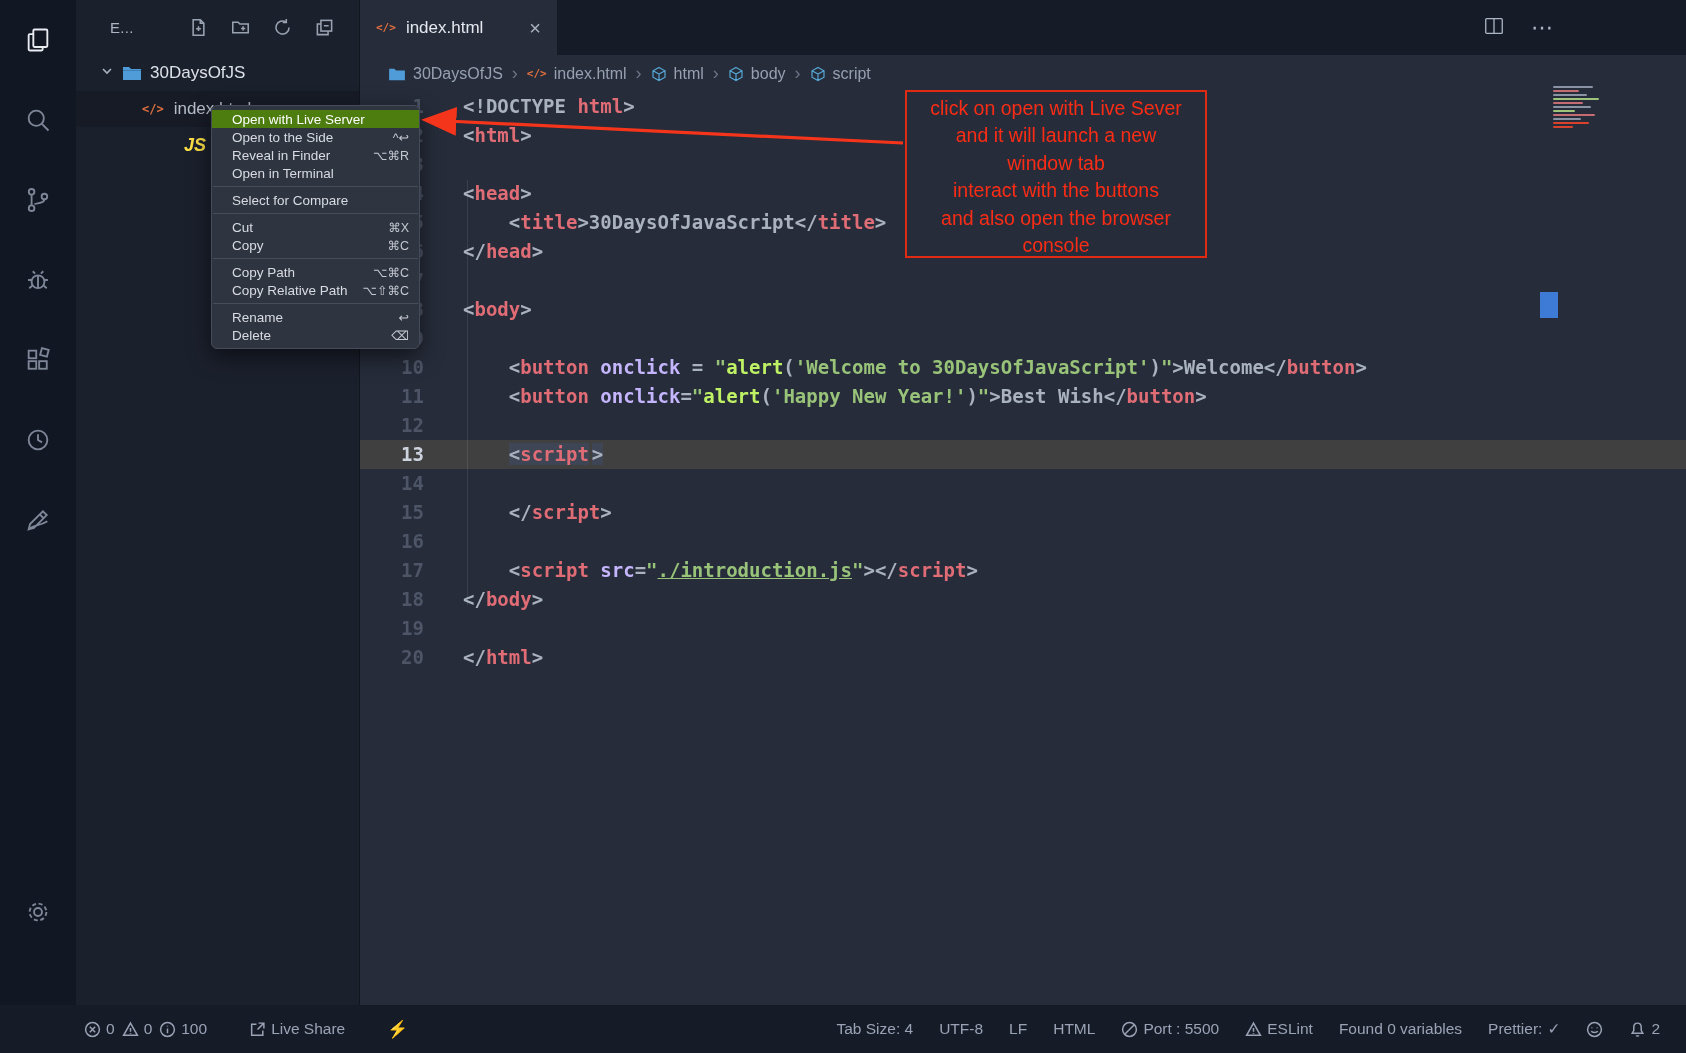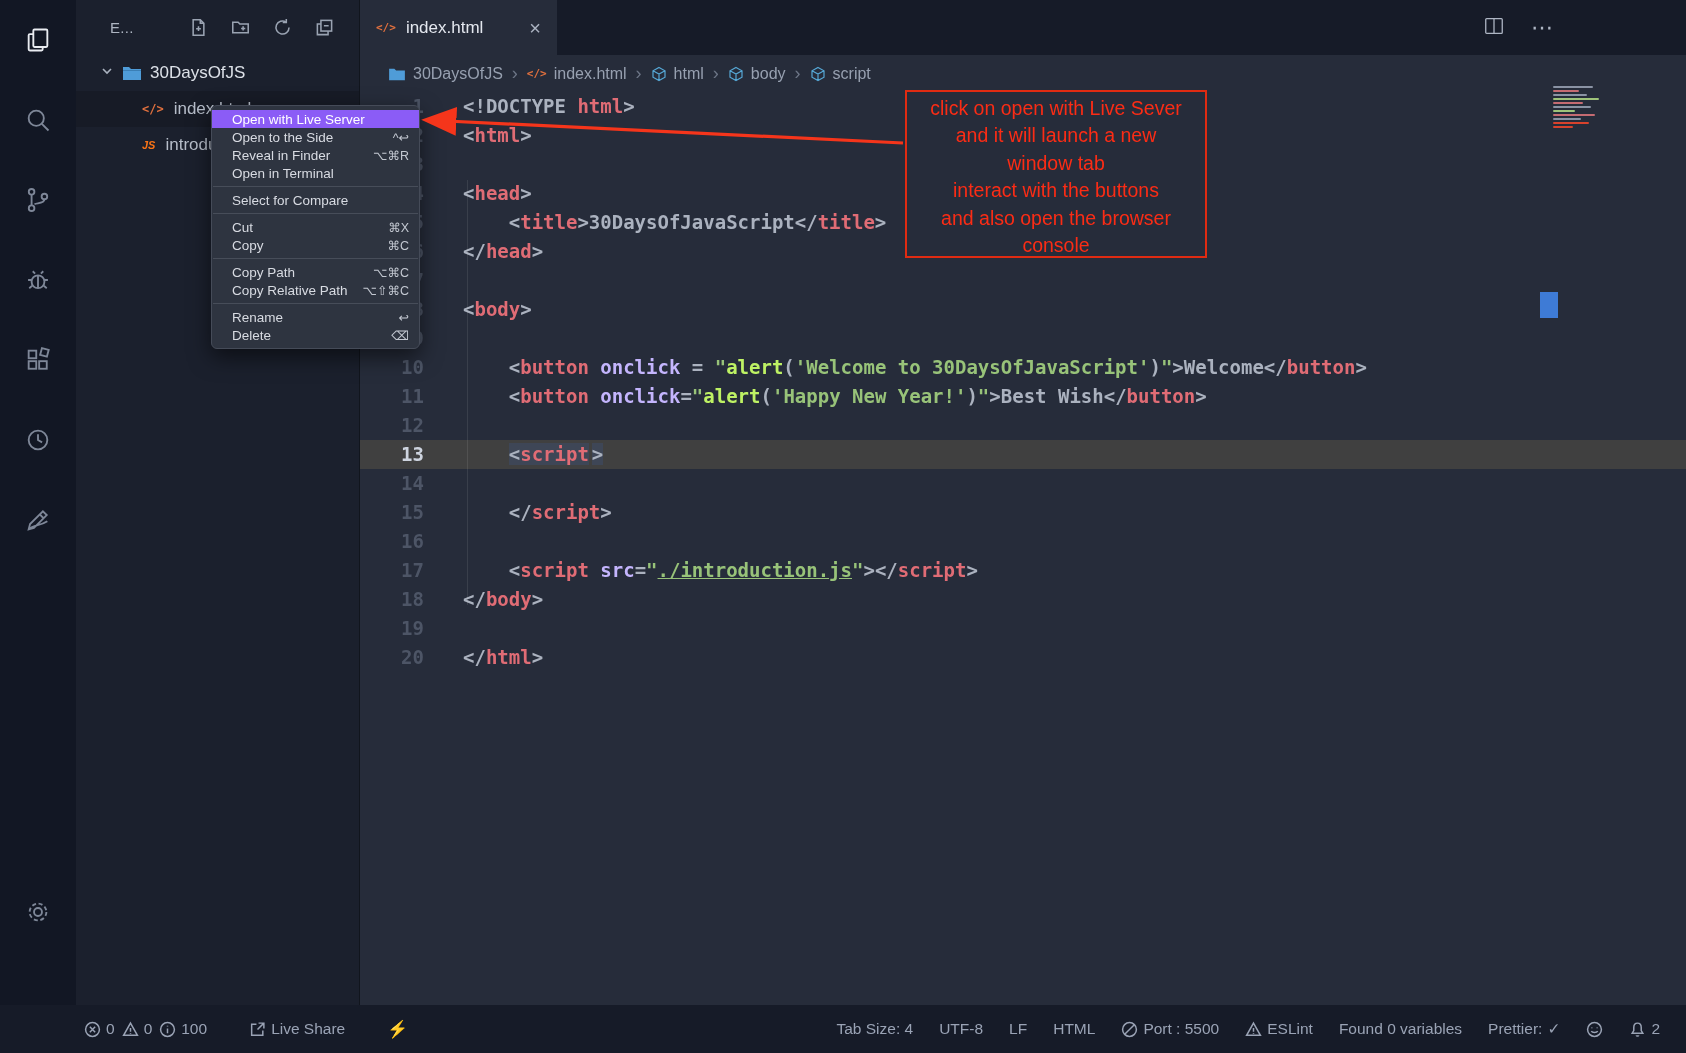--- a/index.html
+++ b/index.html
@@ -26,32 +26,32 @@
   .sb-head { height:55px; display:flex; align-items:center; padding:0 20px 0 34px; }
   .sb-title { font-size:15px; color:#aeb5c2; margin-right:auto; letter-spacing:.3px; }
   .sb-tool { width:30px; height:26px; display:flex; align-items:center; justify-content:center; margin-left:12px; }
   .sb-tool svg { stroke:#9aa3b2; fill:none; stroke-width:1.3; width:19px; height:19px; }
   .tree-root { height:36px; display:flex; align-items:center; padding-left:24px; gap:8px;
                color:#dde1e8; font-size:17px; font-weight:500; }
   .tree-file { height:36px; display:flex; align-items:center; padding-left:66px; gap:10px;
                color:#b6bdc9; font-size:17px; }
   .tree-file.sel { background:#171b26; }
   .fi-html { color:#e0703e; font-family:"DejaVu Sans Mono", monospace; font-size:12px; font-weight:bold; }
-  .fi-js   { color:#f97316; font-size:11px; font-weight:bold; font-style:italic; }
+  .fi-js   { color:#fde047; font-size:18px; font-weight:bold; font-style:italic;margin-left:42px; }
   .chev svg { stroke:#aab2bf; fill:none; stroke-width:1.6; width:14px; height:14px; }
   
   .ctxmenu {
     position:absolute; left:211px; top:105px; width:209px; z-index:40;
     background:#2e3440; border:1px solid #454b58; border-radius:6px;
     padding:4px 0; box-shadow:0 8px 22px rgba(0,0,0,.55);
     font-size:13.5px; color:#d8dbe2;
   }
   .mi { height:18px; display:flex; align-items:center; padding:0 10px 0 20px; white-space:nowrap; }
   .mi .sc { margin-left:auto; color:#c3c8d1; font-size:12.5px; }
-  .mi.hl { background:#8b5cf6; color:#ffffff; }
+  .mi.hl { background:#4d7c0f; color:#ffffff; }
   .msep { height:1px; background:#474d59; margin:4px 1px; }
   
   .tabbar { position:absolute; left:360px; top:0; right:0; height:55px; background:#161b28; }
   .tab {
     position:absolute; left:0; top:0; width:197px; height:55px; background:#262c3a;
     display:flex; align-items:center; padding:0 16px; gap:10px;
     color:#e3e7ee; font-size:17px;
   }
   .tab-close { margin-left:auto; color:#aab2c0; font-size:20px; line-height:1; }
   .tbr-icons { position:absolute; right:0; top:0; height:55px; display:flex; align-items:center; gap:26px; padding-right:132px; }

